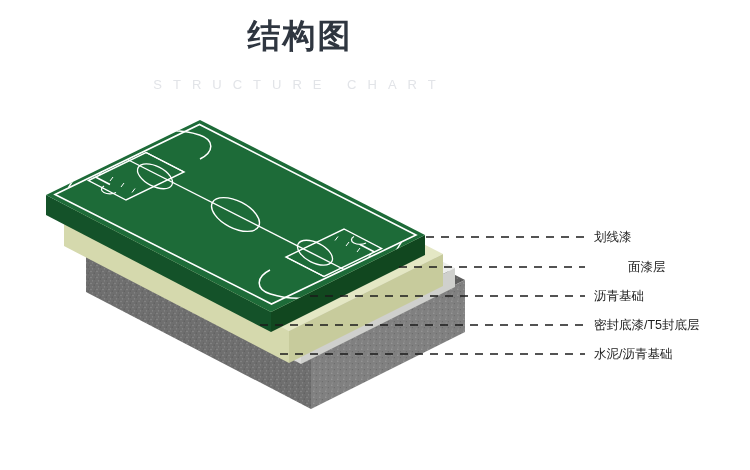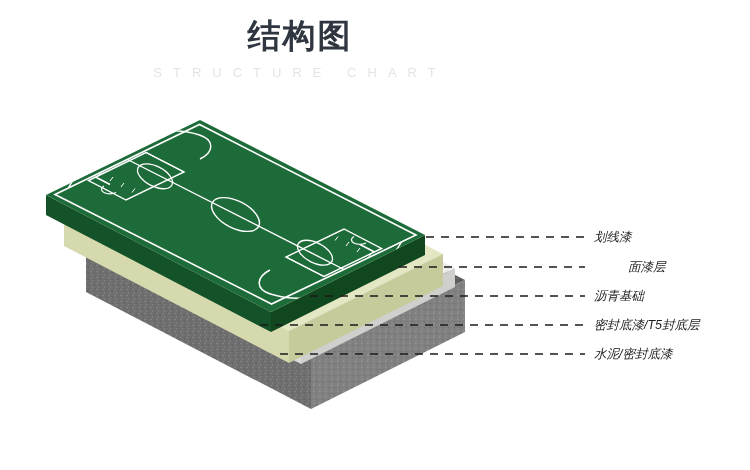--- a/index.html
+++ b/index.html
@@ -26,21 +26,21 @@
   #title {
     margin: 0;
     padding-top: 16px;
     font-size: 33px;
     font-weight: 700;
     color: #2f3640;
     letter-spacing: 2px;
     line-height: 40px;
   }
   #subtitle {
-    margin: 0;
+    margin: 12px;
     padding-top: 9px;
     font-size: 13px;
     font-weight: 400;
     color: #e2e4e8;
     letter-spacing: 11px;
     line-height: 16px;
   }
 
   
   #stage {
@@ -55,21 +55,20 @@
   }
 
   
   .label {
     position: absolute;
     font-size: 12.5px;
     color: #1b1b1b;
     white-space: nowrap;
     line-height: 14px;
     font-weight: 400;
-    font-style: italic;
   }
 </style>
 </head>
 <body>
 
 <div id="header">
   <div id="title">结构图</div>
   <div id="subtitle">STRUCTURE CHART</div>
 </div>
 
@@ -186,13 +185,13 @@
     <line x1="260" y1="325" x2="585" y2="325"></line>
     <line x1="280" y1="354" x2="585" y2="354"></line>
   </g>
 </svg>
 </div>
 
 <div class="label" style="left:594px; top:230px;">划线漆</div>
 <div class="label" style="left:628px; top:260px;">面漆层</div>
 <div class="label" style="left:594px; top:289px;">沥青基础</div>
 <div class="label" style="left:594px; top:318px;">密封底漆/T5封底层</div>
-<div class="label" style="left:594px; top:347px;">水泥/密封底漆</div>
+<div class="label" style="left:594px; top:347px;">水泥/沥青基础</div>
 
 </body></html>

